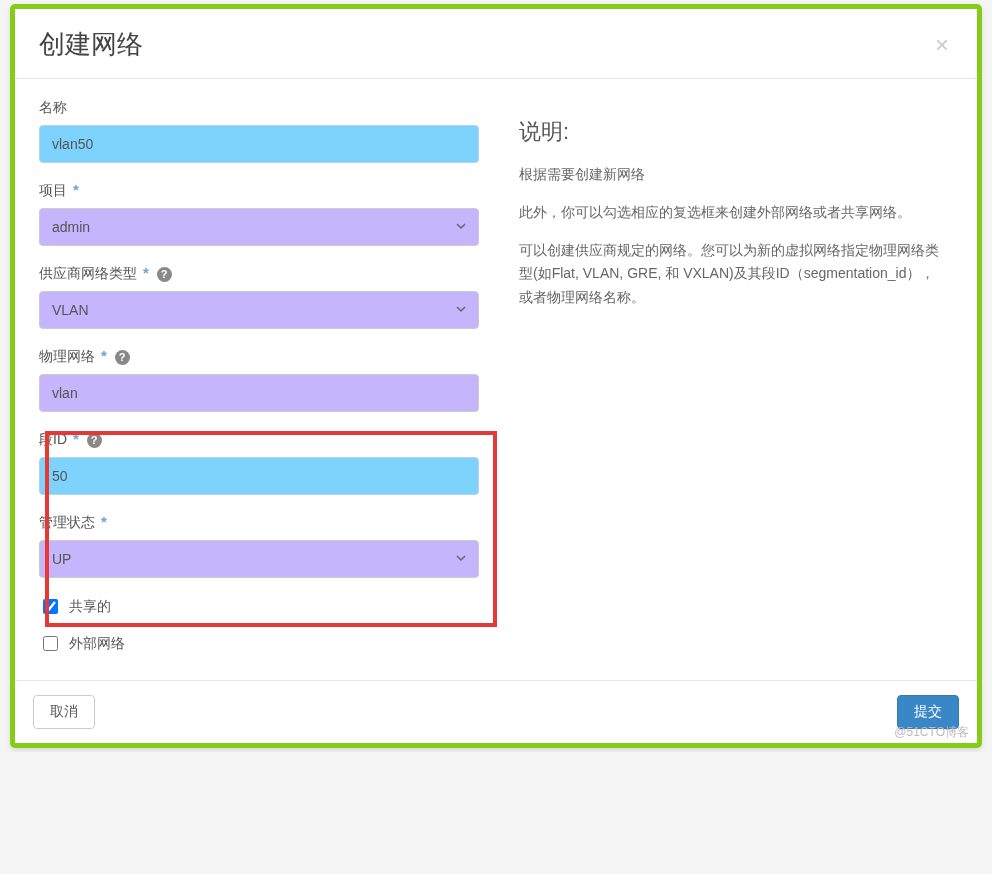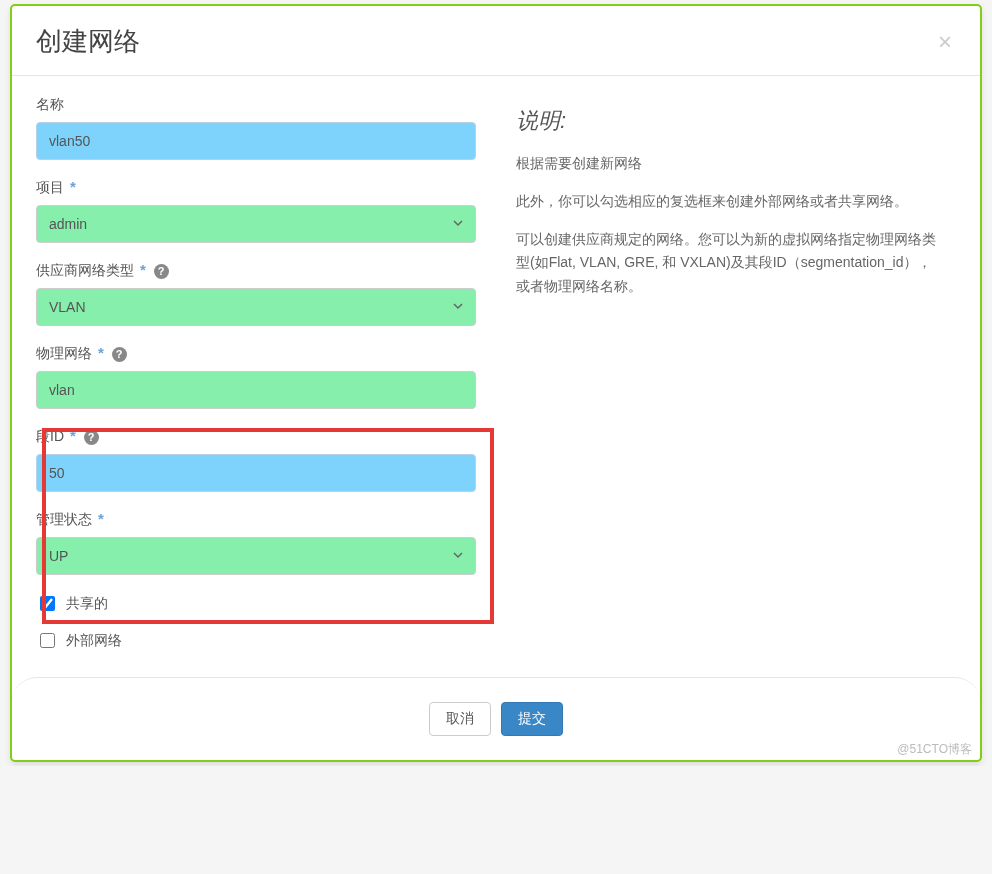--- a/index.html
+++ b/index.html
@@ -7,21 +7,21 @@
     margin: 0;
     background: #f5f5f5;
     font-family: "Helvetica Neue", Arial, "Microsoft YaHei", sans-serif;
     color: #333;
     font-size: 14px;
   }
   .modal {
     width: 972px;
     margin: 4px auto;
     background: #fff;
-    border: 2px solid #84cc16;
+    border: 5px solid #84cc16;
     border-radius: 5px;
     box-shadow: 0 3px 6px rgba(0,0,0,0.1);
     position: relative;
   }
   .modal-header {
     padding: 18px 24px 16px 24px;
     border-bottom: 1px solid #e5e5e5;
     display: flex;
     align-items: center;
     justify-content: space-between;
@@ -73,21 +73,21 @@
     vertical-align: middle;
     margin-left: 2px;
   }
   .form-control {
     width: 100%;
     height: 38px;
     padding: 6px 12px;
     border: 1px solid #ccc;
     border-radius: 4px;
     font-size: 14px;
-    background: #86efac;
+    background: #c4b5fd;
     color: #555;
   }
   .form-control.filled-blue {
     background: #7dd3fc;
     border-color: #b8d0e8;
   }
   .select-wrap { position: relative; }
   .select-wrap .caret {
     position: absolute;
     right: 12px; top: 50%;
@@ -109,37 +109,35 @@
     border: 4px solid #e53935;
     pointer-events: none;
     left: 30px;
     top: 352px;
     width: 452px;
     height: 196px;
   }
   .desc-title {
     font-size: 22px;
     color: #555;
-    margin: 4px 0 16px 0;
+    margin: 12px 0 16px 0;
     font-weight: 400;
-    font-style: italic;
   }
   .desc-p {
     color: #666;
     line-height: 1.7;
     margin: 0 12px 14px 0;
     font-size: 14px;
   }
   .modal-footer {
     border-top: 1px solid #e5e5e5;
-    padding: 24px 18px;
-    display: flex;
-    justify-content: center;
+    padding: 14px 18px;
+    display: flex;
+    justify-content: space-between;
     gap: 10px;
-    border-radius: 25px;
   }
   .btn {
     padding: 7px 16px;
     border-radius: 4px;
     font-size: 14px;
     cursor: pointer;
   }
   .btn-default {
     background: #fff;
     border: 1px solid #ccc;

